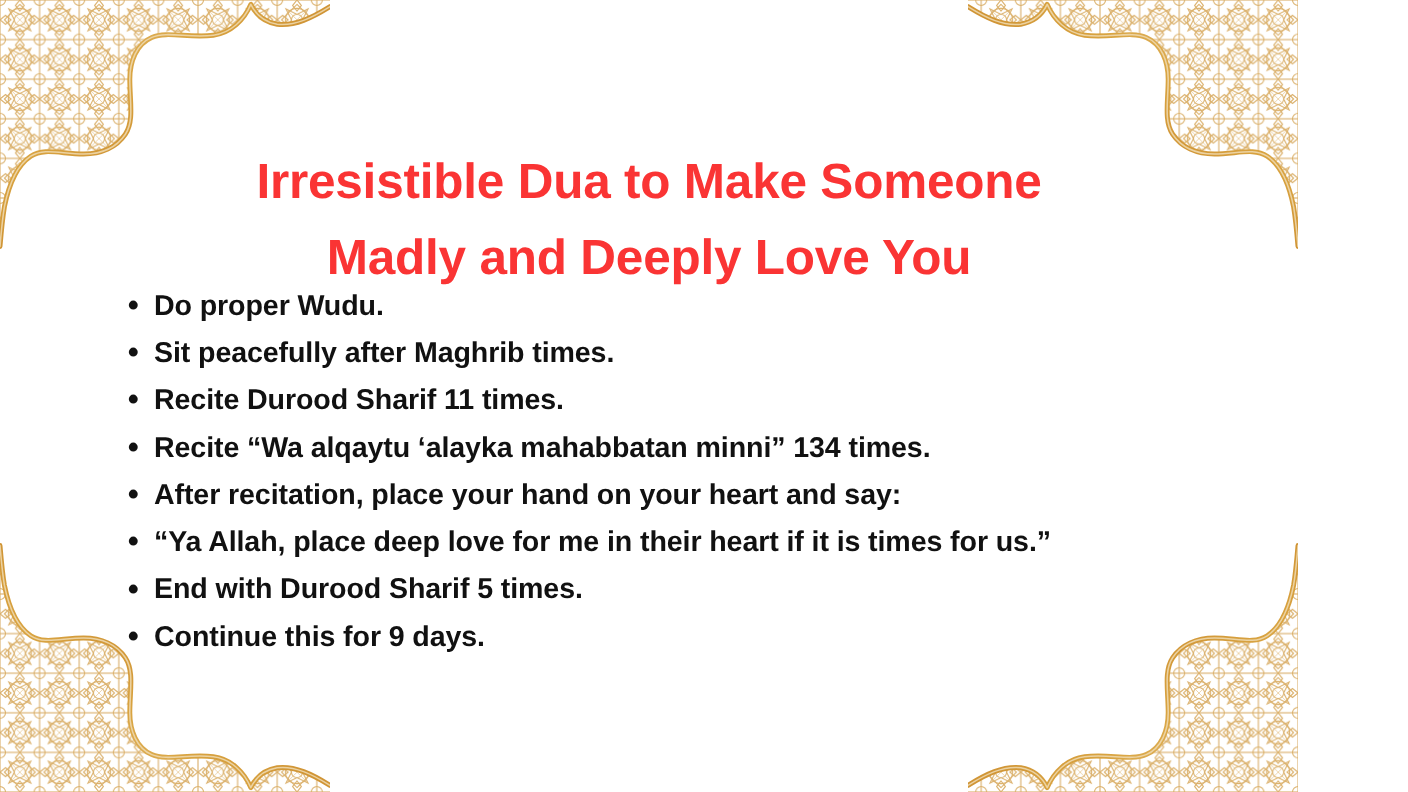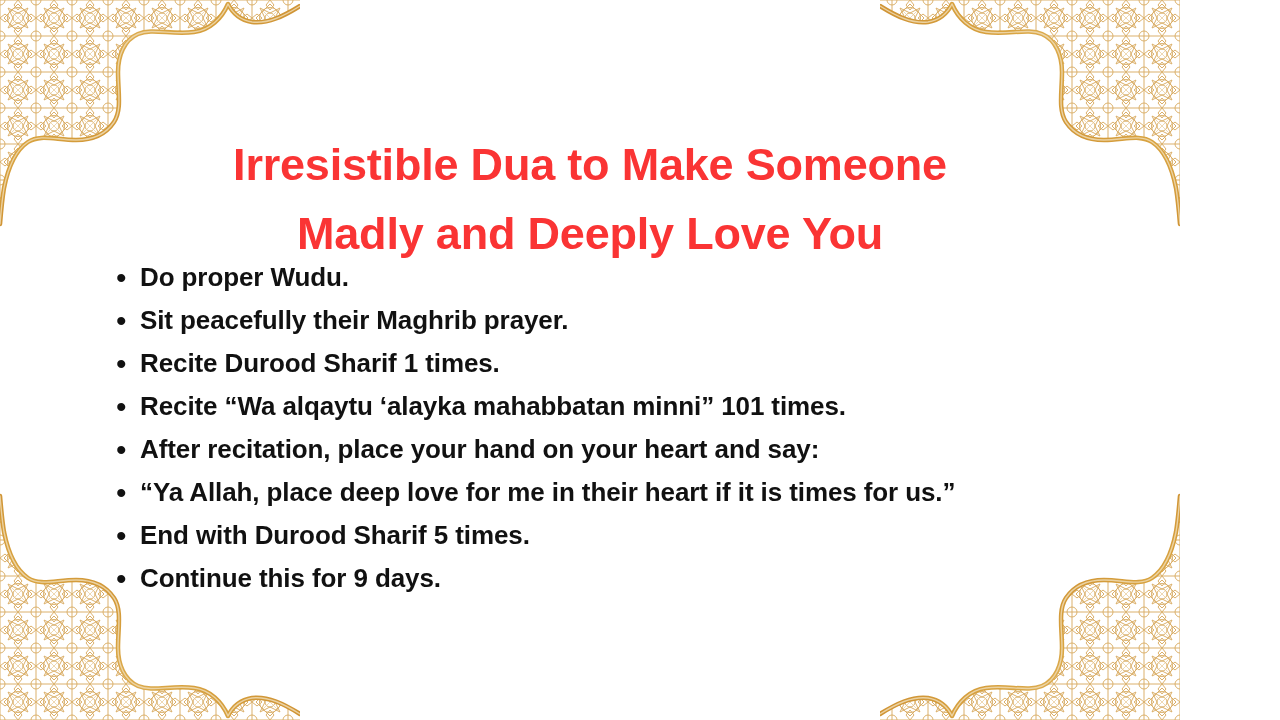--- a/index.html
+++ b/index.html
@@ -204,29 +204,29 @@
     <h1 class="title">Irresistible Dua to Make Someone
 Madly and Deeply Love You</h1>
 
     <ul class="bullet-list">
       <li class="bullet-row">
         <span class="bullet-dot">•</span>
         <span class="bullet-text">Do proper Wudu.</span>
       </li>
       <li class="bullet-row">
         <span class="bullet-dot">•</span>
-        <span class="bullet-text">Sit peacefully their Maghrib prayer.</span>
-      </li>
-      <li class="bullet-row">
-        <span class="bullet-dot">•</span>
-        <span class="bullet-text">Recite Durood Sharif 1 times.</span>
-      </li>
-      <li class="bullet-row">
-        <span class="bullet-dot">•</span>
-        <span class="bullet-text">Recite “Wa alqaytu ‘alayka mahabbatan minni” 101 times.</span>
+        <span class="bullet-text">Sit peacefully after Maghrib times.</span>
+      </li>
+      <li class="bullet-row">
+        <span class="bullet-dot">•</span>
+        <span class="bullet-text">Recite Durood Sharif 11 times.</span>
+      </li>
+      <li class="bullet-row">
+        <span class="bullet-dot">•</span>
+        <span class="bullet-text">Recite “Wa alqaytu ‘alayka mahabbatan minni” 134 times.</span>
       </li>
       <li class="bullet-row">
         <span class="bullet-dot">•</span>
         <span class="bullet-text">After recitation, place your hand on your heart and say:</span>
       </li>
       <li class="bullet-row">
         <span class="bullet-dot">•</span>
         <span class="bullet-text">“Ya Allah, place deep love for me in their heart if it is times for us.”</span>
       </li>
       <li class="bullet-row">

